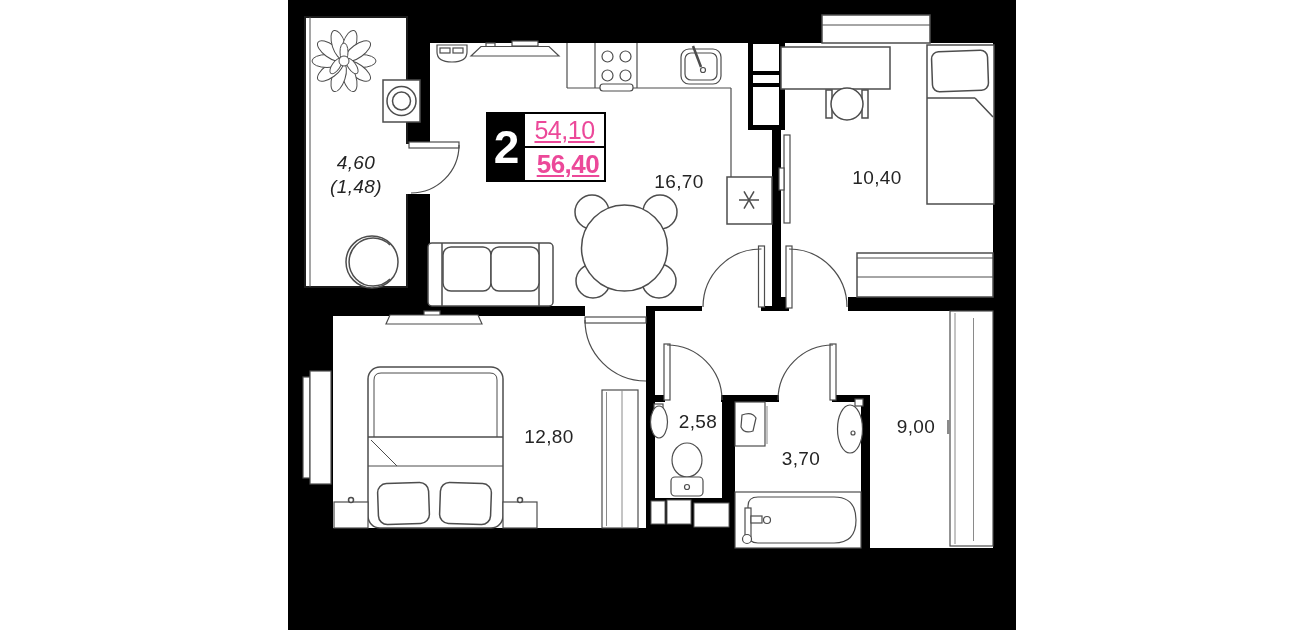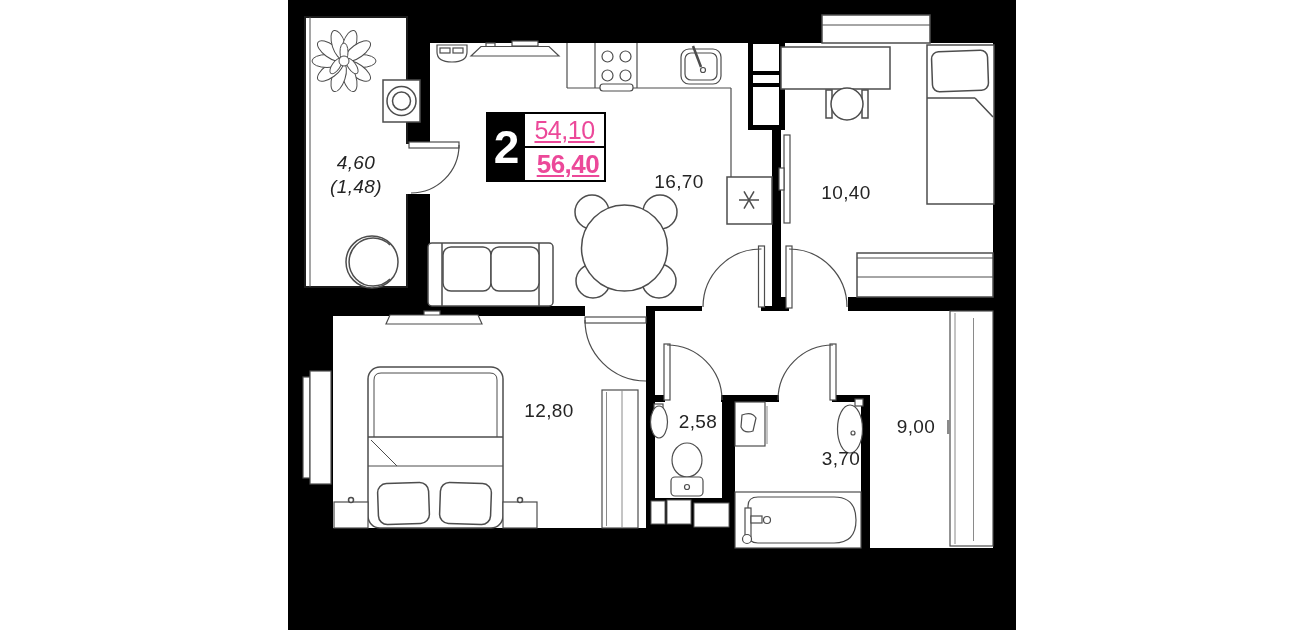--- a/index.html
+++ b/index.html
@@ -258,24 +258,24 @@
         <path d="M833,345 A55,55 0 0 0 778,400" stroke-width="1.2"></path>
       </g>
     </g>
   </svg>
 
   <div class="lbl" style="left:356px;top:175px;font-style:italic;">
     <div>4,60</div>
     <div>(1,48)</div>
   </div>
   <div class="lbl" style="left:679px;top:146px;margin-top:36px;">16,70</div>
-  <div class="lbl" style="left:846px;top:178px;margin-top:15px;">10,40</div>
-  <div class="lbl" style="left:549px;top:411px;text-align:center;">12,80</div>
+  <div class="lbl" style="left:877px;top:178px;">10,40</div>
+  <div class="lbl" style="left:549px;top:437px;text-align:center;">12,80</div>
   <div class="lbl" style="left:698px;top:422px;">2,58</div>
-  <div class="lbl" style="left:801px;top:459px;margin-left:40px;">3,70</div>
+  <div class="lbl" style="left:801px;top:459px;">3,70</div>
   <div class="lbl" style="left:916px;top:427px;">9,00</div>
 
   <div class="badge">
     <div class="badge-num">2</div>
     <div class="badge-cells">
       <div class="badge-cell top">54,10</div>
       <div class="badge-cell bottom">56,40</div>
     </div>
   </div>
 </div>

